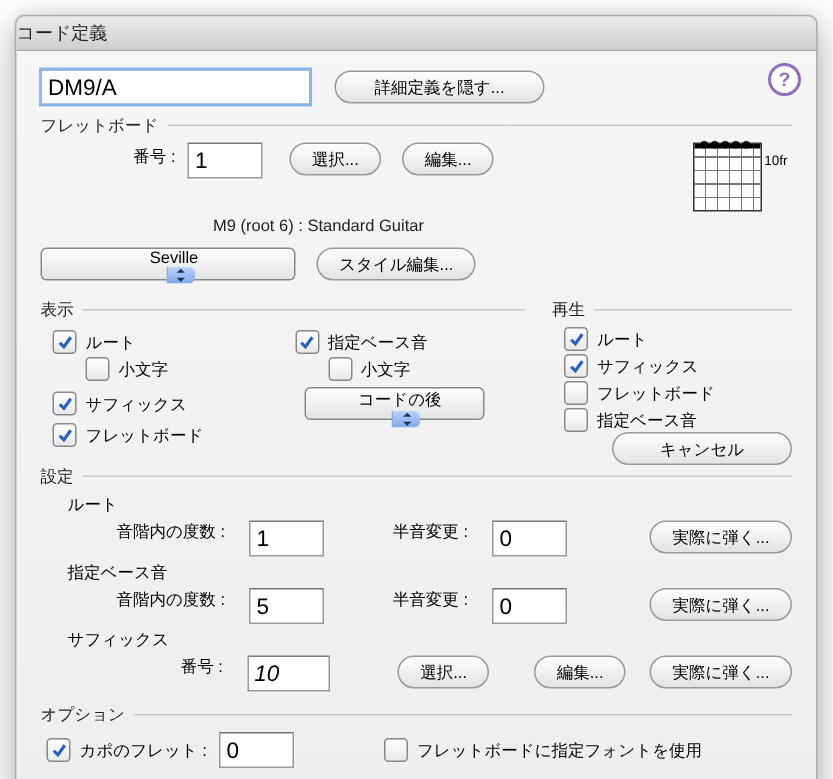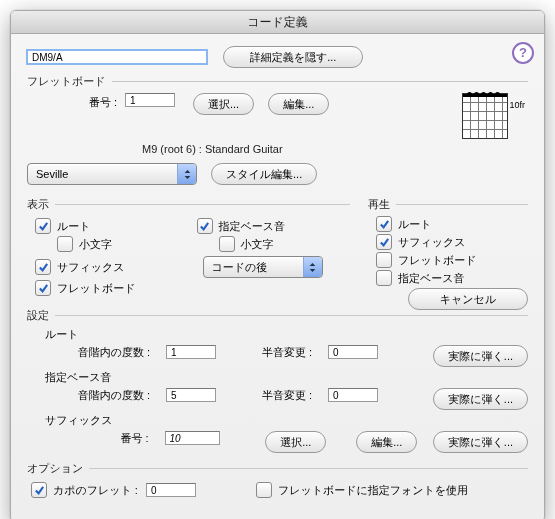--- a/index.html
+++ b/index.html
@@ -1,28 +1,28 @@
 <!DOCTYPE html>
 <html><head>
 <meta charset="utf-8">
 <style>
   body { margin:0; font-family:"Hiragino Kaku Gothic Pro","Lucida Grande",sans-serif; font-size:11px; background:#fff; display:flex; justify-content:center; padding:10px;}
   .window { width:555px; border:1px solid #aaa; border-radius:6px; box-shadow:0 6px 24px rgba(0,0,0,0.35),0 0 0 1px rgba(0,0,0,.05); background:linear-gradient(#f6f6f6,#eee); overflow:hidden;}
-  .titlebar { height:22px; background:linear-gradient(#ececec,#cfcfcf); border-bottom:1px solid #aaa; text-align:center; line-height:22px; font-size:12px; color:#222;}
+  .titlebar { height:22px; background:linear-gradient(#ececec,#cfcfcf); border-bottom:1px solid #aaa; text-align:left; line-height:22px; font-size:12px; color:#222;}
   .content { padding:12px 16px 16px; position:relative;}
   .help { position:absolute; top:8px; right:10px; width:18px; height:18px; border:2px solid #8e6fbf; color:#8e6fbf; border-radius:50%; text-align:center; line-height:17px; font-weight:bold; font-size:13px; cursor:pointer; background:#fff;}
   .row { display:flex; align-items:center; margin-bottom:6px;}
   .lbl { text-align:right; margin-right:8px;}
   .w90 { width:90px;} .w105{width:105px;} .w60{width:60px;}
-  input[type=text]{ height:14px; border:1px solid #999; border-top-color:#777; padding:1px 4px; font-size:10px; background:#fff; box-sizing:border-box;}
+  input[type=text]{ height:24px; border:1px solid #999; border-top-color:#777; padding:1px 4px; font-size:15px; background:#fff; box-sizing:border-box;}
   .nameField { width:180px; outline:2px solid #8bb7f0; outline-offset:-1px;}
   .btn { display:inline-flex; align-items:center; justify-content:center; height:20px; padding:0 14px; border:1px solid #999; border-radius:11px; background:linear-gradient(#fdfdfd,#e3e3e3); font-size:11px; cursor:pointer; box-shadow:0 1px 0 rgba(255,255,255,.7) inset; white-space:nowrap;}
   .btn.primary { border-color:#5a86c8; background:linear-gradient(#cfe3ff,#8fb8f3); font-weight:normal; min-width:90px;}
   .btn.cancel { min-width:90px;}
-  .select { display:inline-flex; align-items:center; height:20px; border:1px solid #888; border-radius:4px; background:linear-gradient(#fdfdfd,#e3e3e3); padding:0 0 0 8px; cursor:pointer; box-shadow:inset 0 1px 0 #fff;}
+  .select { display:inline-flex; align-items:center; height:20px; border:1px solid #888; border-radius:4px; background:linear-gradient(#fdfdfd,#e3e3e3); padding:0 0 0 8px; cursor:pointer; box-shadow:inset 0 1px 0 #fff;flex-direction:column;}
   .select .sel-label{flex:1; text-align:left;}
   .select .arrows{ width:18px; height:20px; margin-left:8px; border-left:1px solid #8aa9d8; border-radius:0 4px 4px 0; background:linear-gradient(#bcd4ff,#7ea7ea); display:flex; flex-direction:column; align-items:center; justify-content:center; gap:1px;}
   .arrows svg{width:7px;height:5px; fill:#234;}
   .fretboard-diagram{ width:44px; height:44px; border:1px solid #333; margin-left:auto; margin-right:20px; position:relative; background:
     linear-gradient(#000,#000) 0 0/100% 3px no-repeat,
     repeating-linear-gradient(to bottom, transparent 0 8px,#777 8px 9px),
     repeating-linear-gradient(to right, transparent 0 7px,#777 7px 8px),
     #fff;}
   .fretboard-diagram .dot{position:absolute;width:5px;height:5px;background:#000;border-radius:50%;}
   .fret-label{position:absolute; right:-18px; top:6px; font-size:9px;}

